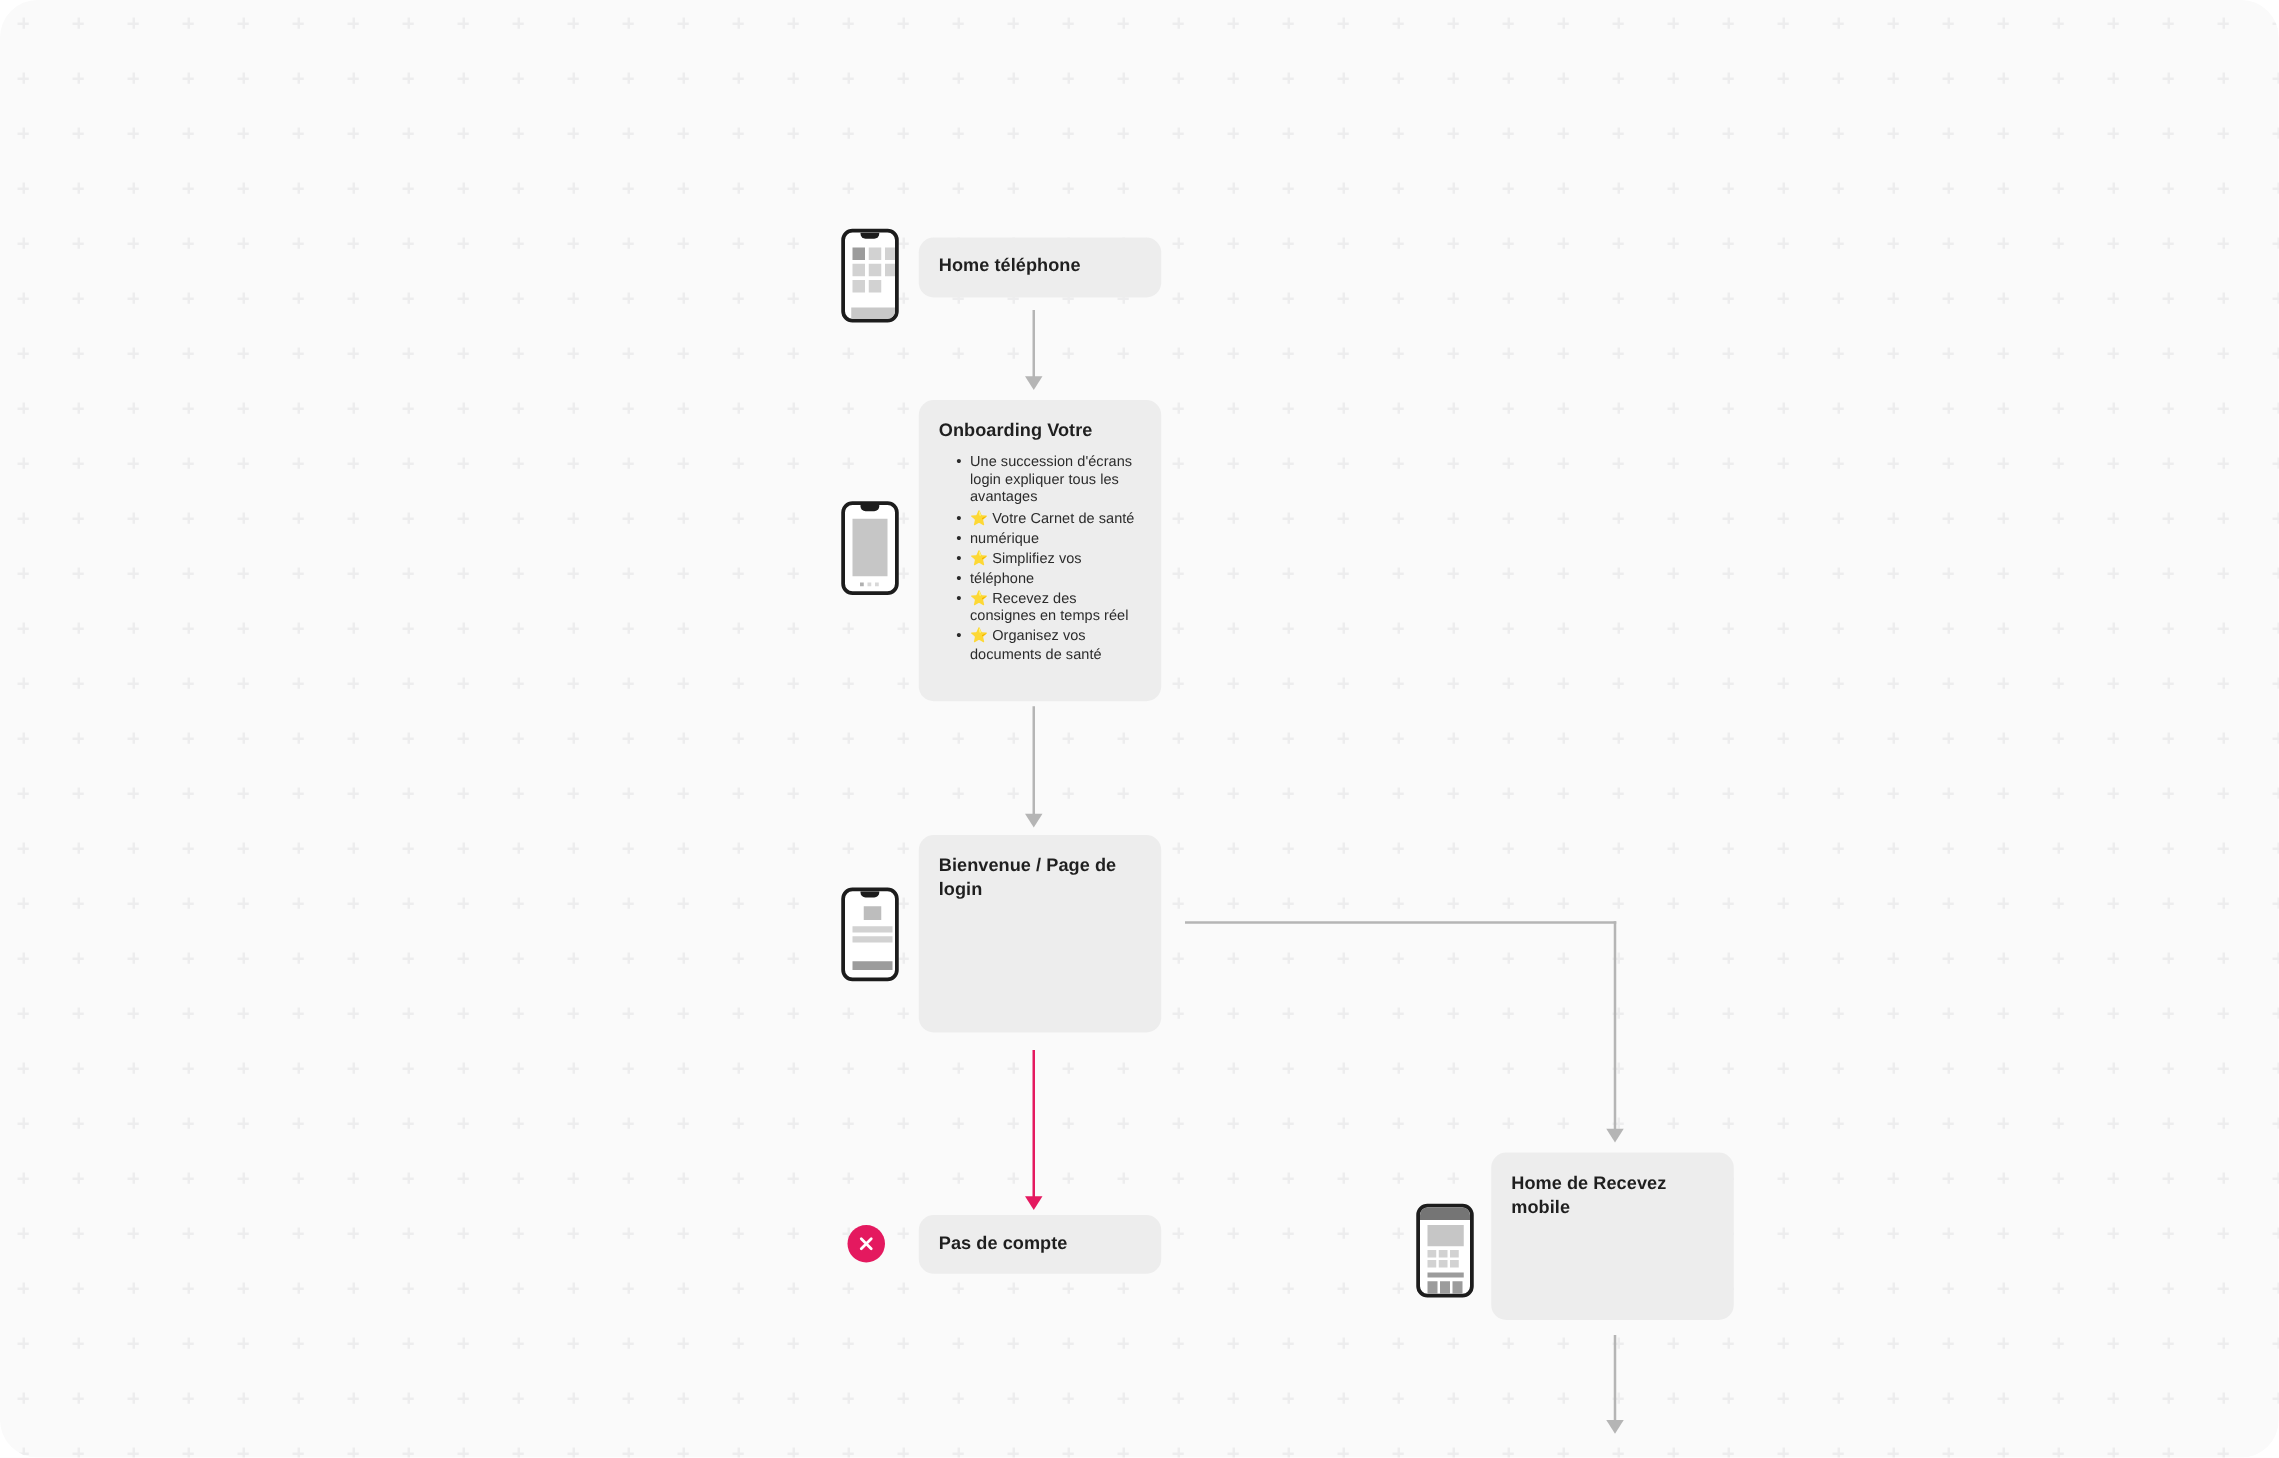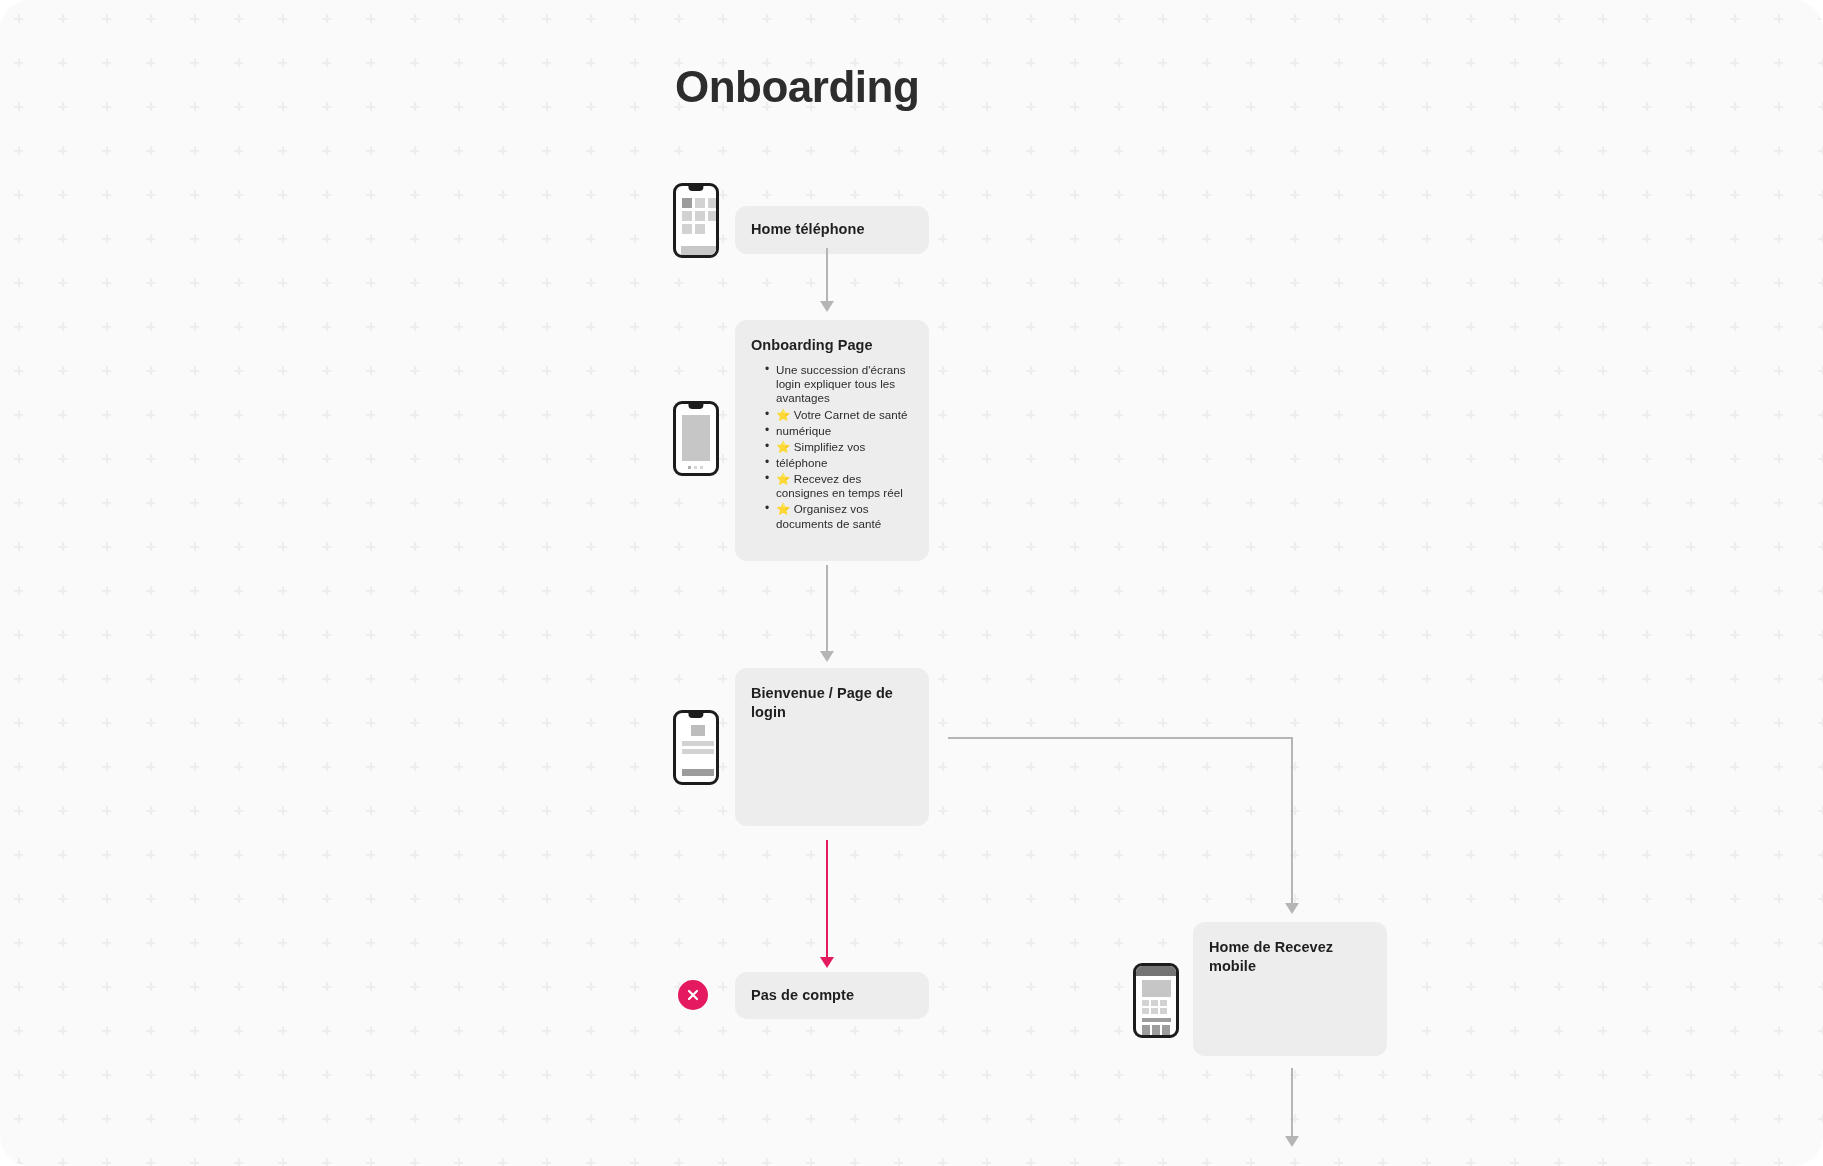--- a/index.html
+++ b/index.html
@@ -1290,57 +1290,56 @@
       <div class="plus" style="left: 1510px; top: 1158px;"></div>
       <div class="plus" style="left: 1554px; top: 1158px;"></div>
       <div class="plus" style="left: 1598px; top: 1158px;"></div>
       <div class="plus" style="left: 1642px; top: 1158px;"></div>
       <div class="plus" style="left: 1686px; top: 1158px;"></div>
       <div class="plus" style="left: 1730px; top: 1158px;"></div>
       <div class="plus" style="left: 1774px; top: 1158px;"></div>
       <div class="plus" style="left: 1818px; top: 1158px;"></div>
     </div>
 
-  <div id="title">Onboarding</div>
 
   <div class="node">
     <div class="phone" style="left:673px; top:183px; width:46px; height:75px;">
       <div class="notch"></div>
       <div class="sq dark" style="left:6px;  top:12px; width:10px; height:10px;"></div>
       <div class="sq" style="left:19px; top:12px; width:10px; height:10px;"></div>
       <div class="sq" style="left:32px; top:12px; width:8px;  height:10px;"></div>
       <div class="sq" style="left:6px;  top:25px; width:10px; height:10px;"></div>
       <div class="sq" style="left:19px; top:25px; width:10px; height:10px;"></div>
       <div class="sq" style="left:32px; top:25px; width:8px;  height:10px;"></div>
       <div class="sq" style="left:6px;  top:38px; width:10px; height:10px;"></div>
       <div class="sq" style="left:19px; top:38px; width:10px; height:10px;"></div>
       <div class="sq" style="left:5px;  top:60px; width:36px; height:10px; background:#c8c8c8;"></div>
     </div>
 
-    <div class="card titleonly" style="left:735px; top:206px; width:194px; height:48px;">
+    <div class="card titleonly" style="left:735px; top:190px; width:194px; height:48px;">
       <div class="card-title">Home téléphone</div>
     </div>
   </div>
 
   <div class="node">
     <div class="conn" style="left:826px; top:248px; width:2px; height:55px;"></div>
     <div class="arrowhead" style="left:820px; top:301px;"></div>
   </div>
 
   <div class="node">
     <div class="phone" style="left:673px; top:401px; width:46px; height:75px;">
       <div class="notch"></div>
       <div class="sq" style="left:6px; top:11px; width:28px; height:46px; background:#c6c6c6;"></div>
       <div class="sq" style="left:12px; top:62px; width:3px; height:3px; background:#b0b0b0;"></div>
       <div class="sq" style="left:18px; top:62px; width:3px; height:3px; background:#d8d8d8;"></div>
       <div class="sq" style="left:24px; top:62px; width:3px; height:3px; background:#d8d8d8;"></div>
     </div>
 
     <div class="card" style="left:735px; top:320px; width:194px; height:241px;">
-      <div class="card-title">Onboarding Page</div>
+      <div class="card-title">Onboarding Votre</div>
       <ul class="bullets">
         <li>Une succession d'écrans login expliquer tous les avantages</li>
         <li>⭐ Votre Carnet de santé</li>
         <li>numérique</li>
         <li>⭐ Simplifiez vos</li>
         <li>téléphone</li>
         <li>⭐ Recevez des consignes en temps réel</li>
         <li>⭐ Organisez vos documents de santé</li>
       </ul>
     </div>

